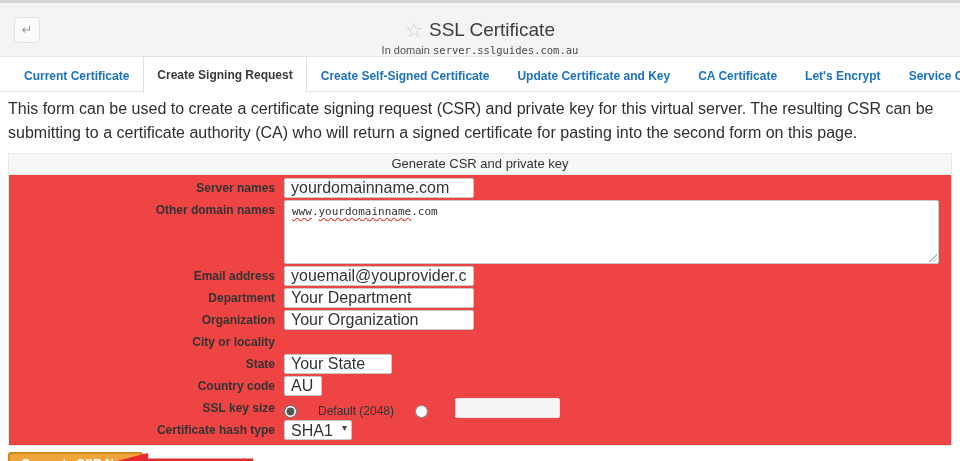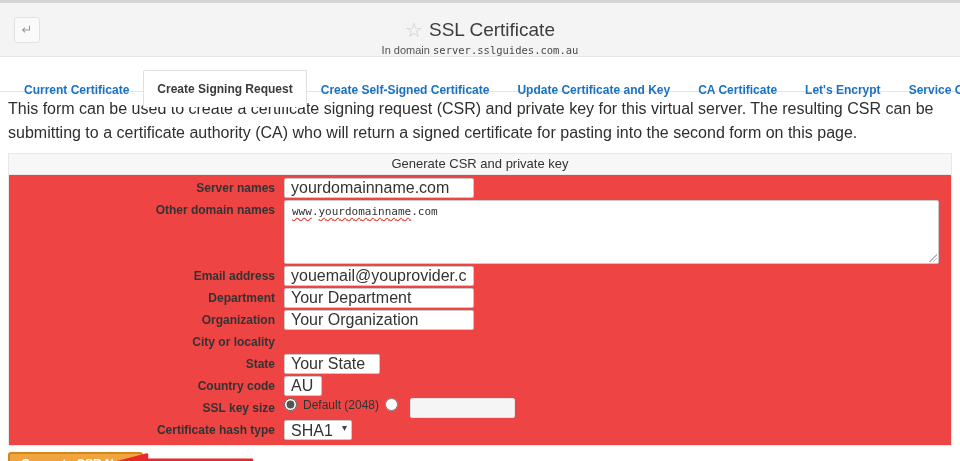--- a/index.html
+++ b/index.html
@@ -35,21 +35,21 @@
   .subtitle .mono{font-family:"DejaVu Sans Mono", monospace;font-size:10.5px;color:#4a4a4a;}
   
   .tabbar{
     display:flex;align-items:flex-end;height:35px;background:#fff;
     border-bottom:1px solid #e5e5e5;padding-left:10px;
   }
   .tab{
     font-size:12px;font-weight:bold;color:var(--tab-link);
     padding:9px 13px 10px 13px;cursor:pointer;white-space:nowrap;
     border:1px solid transparent;border-bottom:none;
-    position:relative;top:16px;background:transparent;border-radius:2px 2px 0 0;
+    position:relative;top:2px;background:transparent;border-radius:2px 2px 0 0;
   }
   .tab.active{
     color:#3a3a3a;background:#fff;border-color:#e0e0e0;
     padding-top:11px;padding-bottom:11px;
   }
   
   .description{
     margin:5px 8px 8px 8px;font-size:16px;line-height:1.5;color:#2f2f2f;
   }
   
@@ -67,35 +67,35 @@
     width:275px;flex:0 0 275px;text-align:right;padding-right:9px;
     font-size:12px;font-weight:bold;color:#333;line-height:20px;white-space:nowrap;
   }
   .fctrl{flex:1;}
   input[type=text]{
     height:20px;border:1px solid #c9c9c9;border-radius:2px;
     font-family:"Liberation Sans", sans-serif;font-size:16px;color:#333;
     padding:1px 6px;background:#fff;outline:none;
   }
   .w-190{width:190px;}
-  .w-108{width:96px;}
+  .w-108{width:108px;}
   .w-38{width:38px;}
   input[disabled]{background:#f5f5f5;border-color:#e3e3e3;}
   .textarea{
     position:relative;width:655px;height:64px;border:1px solid #c9c9c9;border-radius:2px;
     font-family:"DejaVu Sans Mono", monospace;font-size:11px;color:#333;
     padding:4px 7px;background:#fff;overflow:hidden;
   }
   .sq{text-decoration:underline wavy #e23b2e;text-decoration-skip-ink:none;text-underline-offset:2px;}
   .resize-grip{
     position:absolute;right:1px;bottom:1px;width:9px;height:9px;
     background:
       linear-gradient(135deg, transparent 0 55%, #b9b9b9 55% 63%, transparent 63% 75%, #b9b9b9 75% 83%, transparent 83%);
   }
-  .radio-row{display:flex;align-items:flex-start;gap:6px;font-size:12px;color:#333;}
+  .radio-row{display:flex;align-items:flex-end;gap:21px;font-size:12px;color:#333;}
   .radio-row input[type=radio]{width:13px;height:13px;accent-color:#555;margin:0;}
   .radio-row .custom-size{margin-left:6px;width:105px;}
   .select-wrap{position:relative;display:inline-block;}
   select{
     -webkit-appearance:none;appearance:none;
     height:20px;border:1px solid #c9c9c9;border-radius:2px;background:#fff;
     font-family:"Liberation Sans", sans-serif;font-size:16px;color:#333;
     padding:0 18px 0 6px;outline:none;
   }
   .select-wrap::after{

